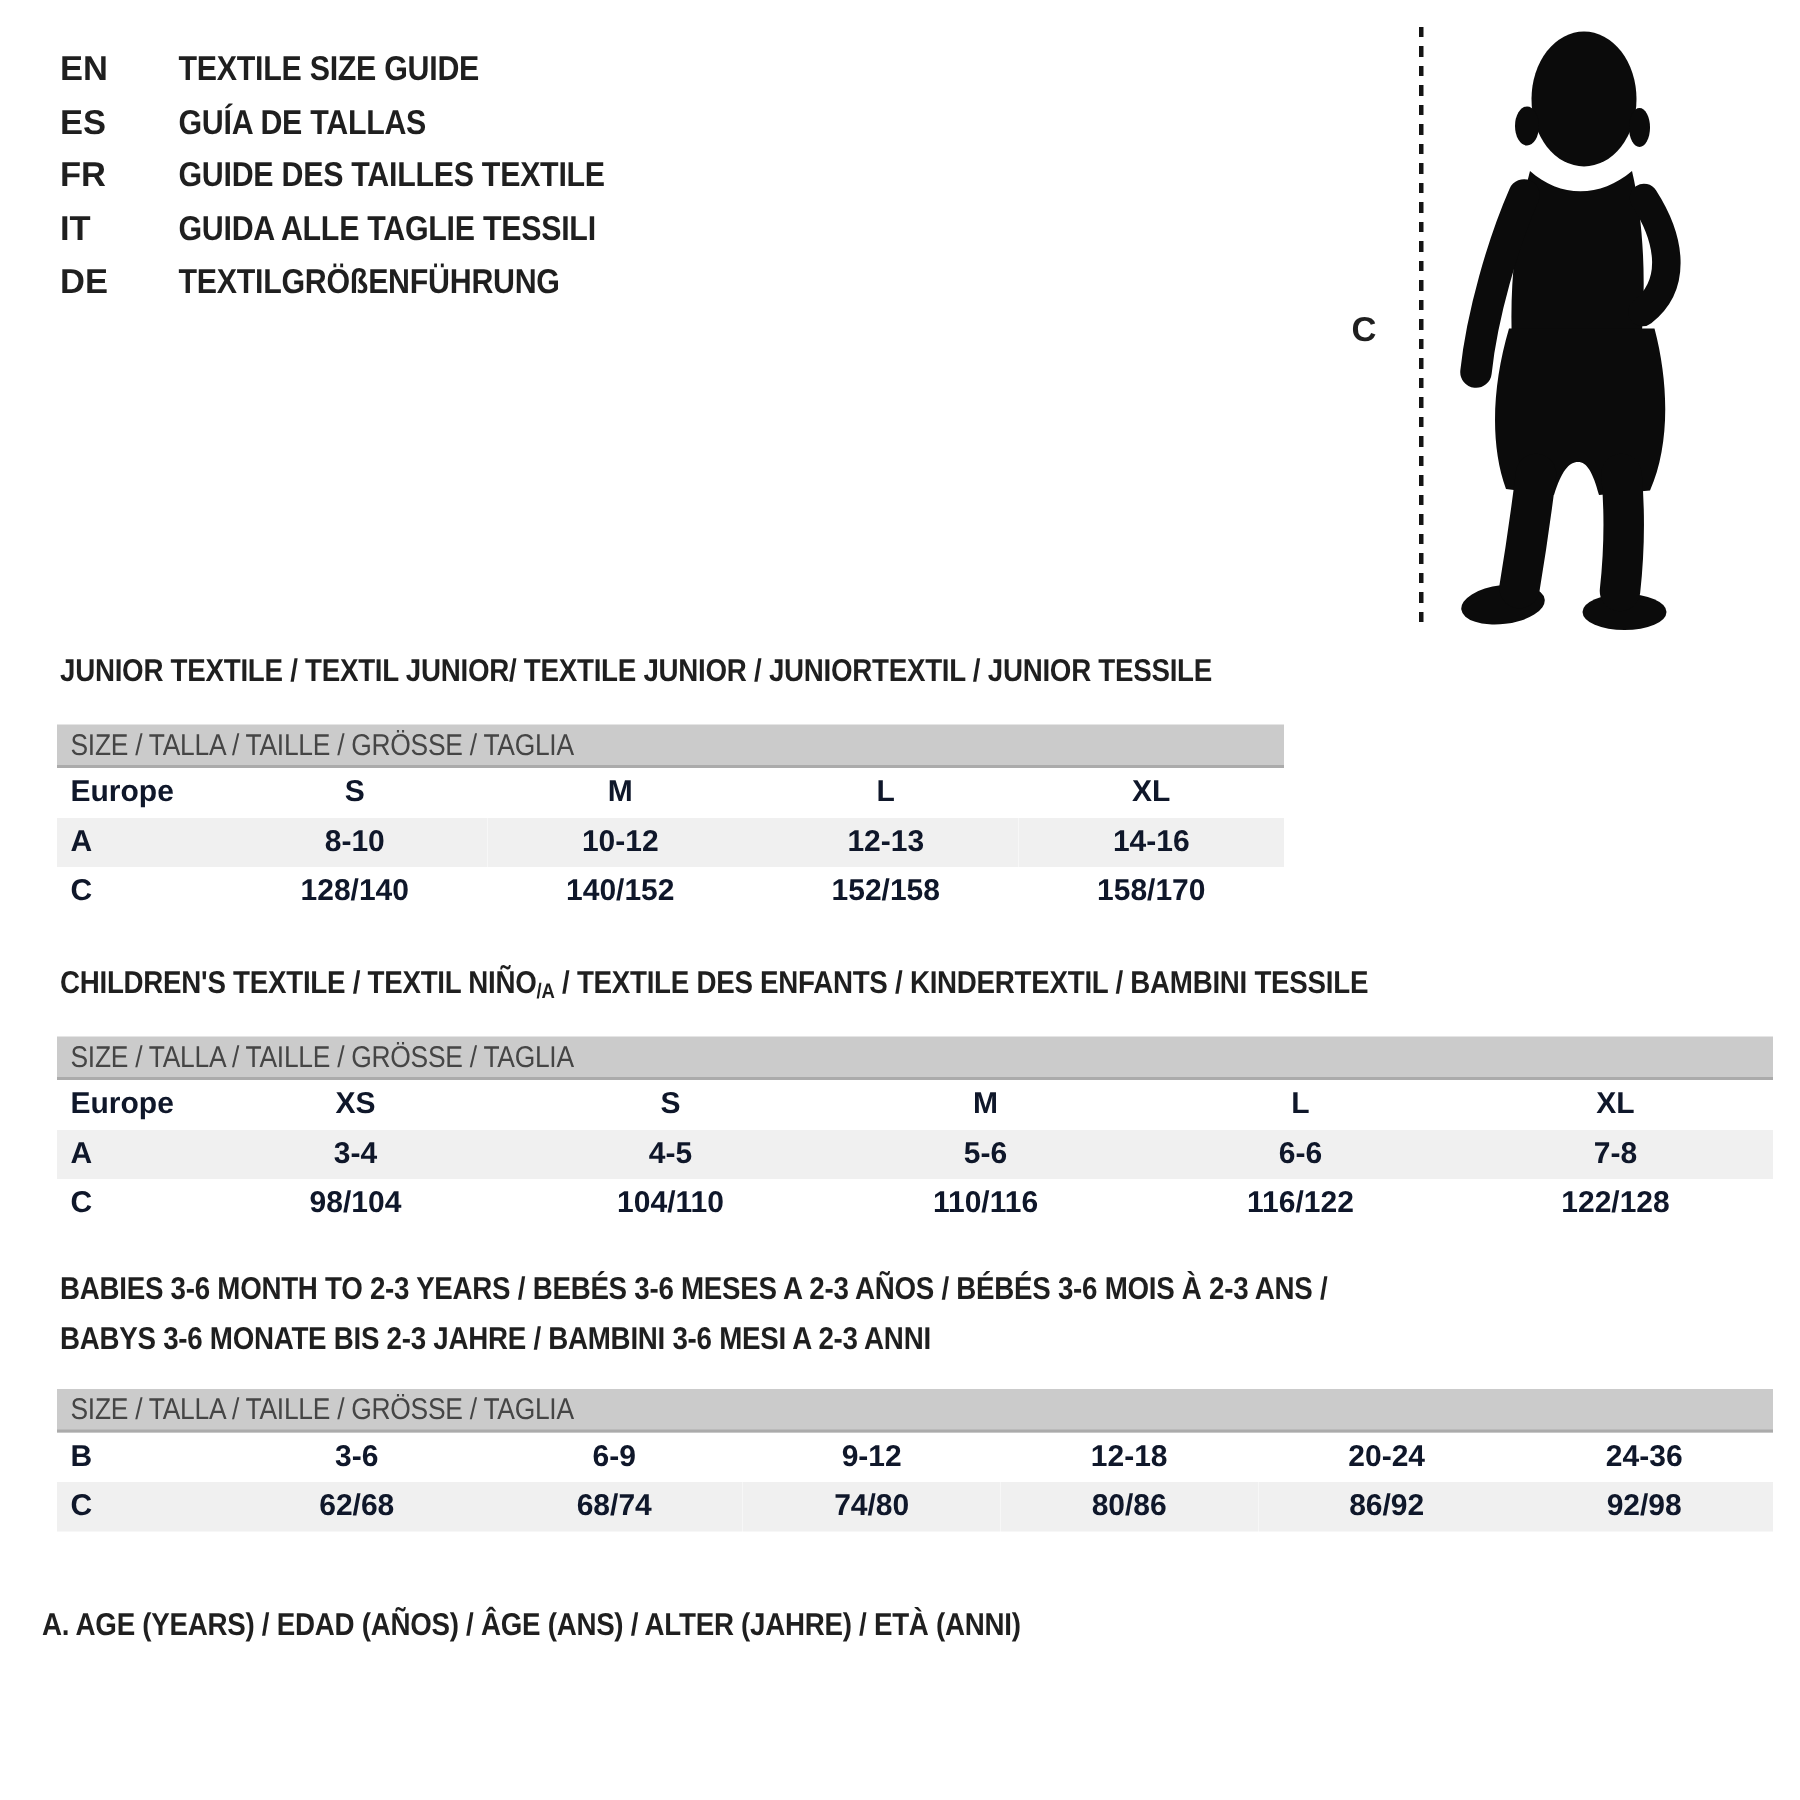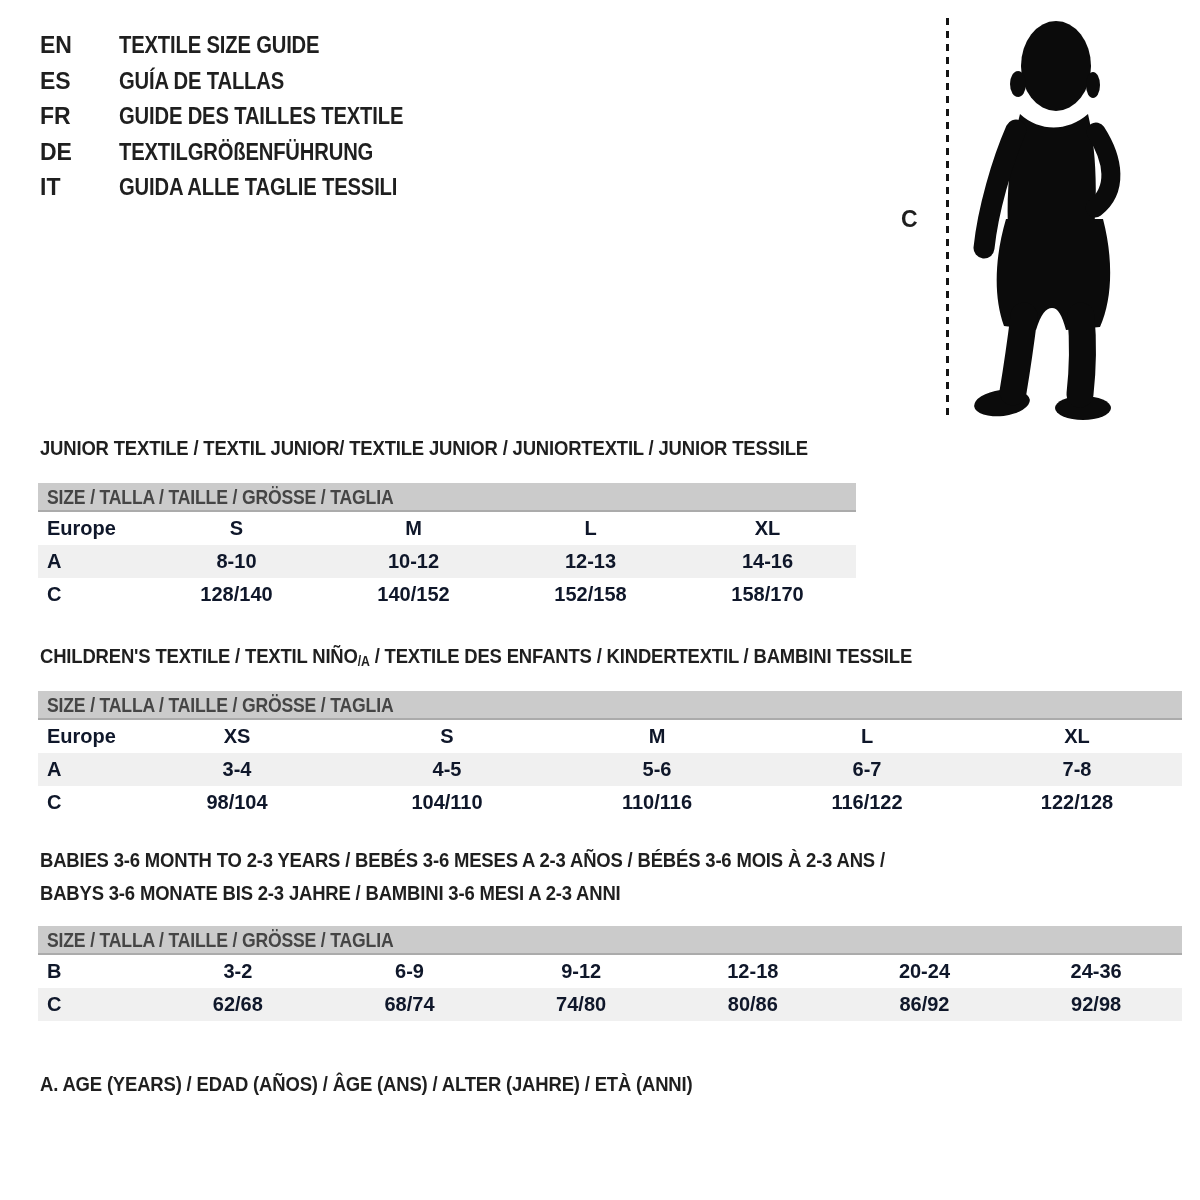--- a/index.html
+++ b/index.html
@@ -27,57 +27,57 @@
   }
   .c-label { position:absolute; left:901px; top:206px; font-size:23px; font-weight:bold; }
   .silhouette { position:absolute; left:962px; top:14px; }
   
   .section-title { position:absolute; font-size:21px; font-weight:bold; line-height:33px; }
   .subsz { font-size:14px; vertical-align:-3px; }
   
   .size-table { position:absolute; }
   .size-bar {
     height:29px; background:#cbcbcb; border-bottom:2px solid #ababab;
-    font-size:20px; font-weight:bold; color:#454545;
+    font-size:20px; font-weight:normal; color:#454545;
     line-height:28px; padding-left:9px; box-sizing:border-box;
   }
   table.grid {
     border-collapse:collapse; table-layout:fixed; width:100%;
     font-size:20px; font-weight:bold; color:#0f172a;
   }
   table.grid td { height:33px; text-align:center; padding:0; overflow:hidden; }
   table.grid td.rowlabel { text-align:left; padding-left:9px; }
   tr.alt { background:#f0f0f0; }
   
-  .legend { position:absolute; left:40px; top:1066px; }
+  .legend { position:absolute; left:28px; top:1066px; }
   .legend-line { height:35px; font-size:21px; font-weight:bold; display:flex; align-items:center; }
 </style>
 </head>
 <body>
 
 <div class="lang-block">
   <div class="lang-row">
     <span class="lang-code">EN</span>
     <span class="cond">TEXTILE SIZE GUIDE</span>
   </div>
   <div class="lang-row">
     <span class="lang-code">ES</span>
     <span class="cond">GUÍA DE TALLAS</span>
   </div>
   <div class="lang-row">
     <span class="lang-code">FR</span>
     <span class="cond">GUIDE DES TAILLES TEXTILE</span>
   </div>
   <div class="lang-row">
+    <span class="lang-code">IT</span>
+    <span class="cond">GUIDA ALLE TAGLIE TESSILI</span>
+  </div>
+  <div class="lang-row">
     <span class="lang-code">DE</span>
     <span class="cond">TEXTILGRÖßENFÜHRUNG</span>
-  </div>
-  <div class="lang-row">
-    <span class="lang-code">IT</span>
-    <span class="cond">GUIDA ALLE TAGLIE TESSILI</span>
   </div>
 </div>
 
 <div class="c-label">C</div>
 <div class="dash-line"></div>
 <svg class="silhouette" width="178" height="406" viewBox="0 0 178 406" aria-hidden="true">
   <g fill="#0b0b0b" stroke="none">
     <ellipse cx="94" cy="52" rx="35" ry="45"></ellipse>
     <ellipse cx="56" cy="70" rx="8" ry="13"></ellipse>
     <ellipse cx="131" cy="71" rx="7" ry="13"></ellipse>
@@ -158,21 +158,21 @@
       <td>S</td>
       <td>M</td>
       <td>L</td>
       <td>XL</td>
     </tr>
     <tr class="alt">
       <td class="rowlabel">A</td>
       <td>3-4</td>
       <td>4-5</td>
       <td>5-6</td>
-      <td>6-7</td>
+      <td>6-6</td>
       <td>7-8</td>
     </tr>
     <tr>
       <td class="rowlabel">C</td>
       <td>98/104</td>
       <td>104/110</td>
       <td>110/116</td>
       <td>116/122</td>
       <td>122/128</td>
     </tr>
@@ -194,21 +194,21 @@
         <col>
         <col>
         <col>
         <col>
         <col>
         <col>
       </colgroup>
     <tbody>
         <tr>
       <td class="rowlabel">B</td>
-      <td>3-2</td>
+      <td>3-6</td>
       <td>6-9</td>
       <td>9-12</td>
       <td>12-18</td>
       <td>20-24</td>
       <td>24-36</td>
     </tr>
     <tr class="alt">
       <td class="rowlabel">C</td>
       <td>62/68</td>
       <td>68/74</td>

